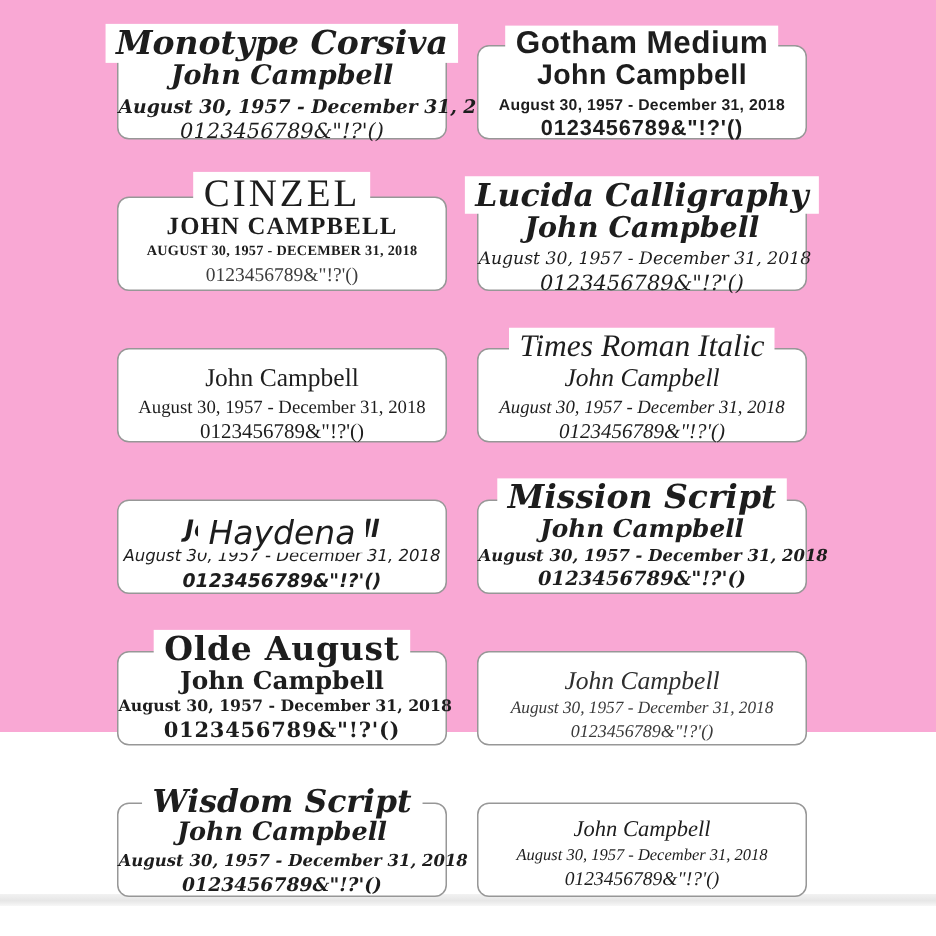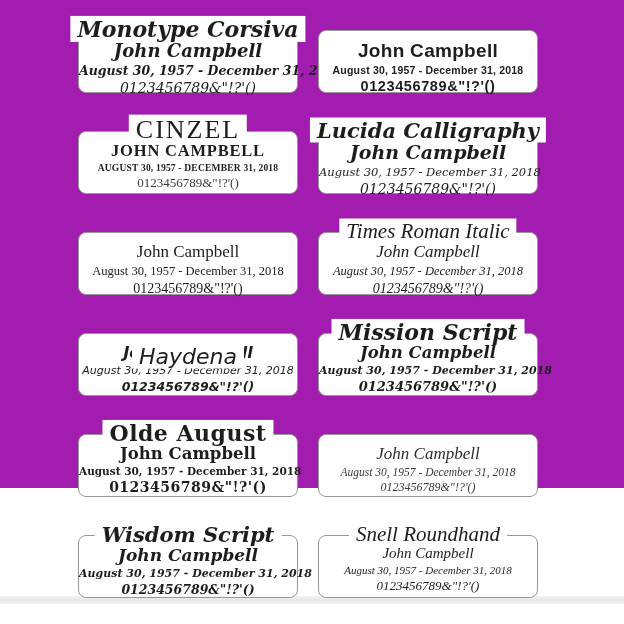--- a/index.html
+++ b/index.html
@@ -9,21 +9,21 @@
     width: 624px;
     height: 624px;
     overflow: hidden;
     font-family: "Liberation Serif", serif;
     color: #1d1d1d;
   }
   .page {
     position: relative;
     width: 624px;
     height: 488px;
-    background: #a21caf;
+    background: #f9a8d4;
   }
   .edge-shadow {
     position: absolute;
     left: 0;
     top: 596px;
     width: 624px;
     height: 8px;
     background: linear-gradient(#f2f2f2, #e6e6e6 55%, #f7f7f7);
     z-index: 0;
   }
@@ -148,20 +148,21 @@
     <div class="row">
       <div class="card s-corsiva">
         <div class="card-title">Monotype Corsiva</div>
         <div class="content">
           <div class="line name">John Campbell</div>
           <div class="line dates">August 30, 1957 - December 31, 2018</div>
           <div class="line chars">0123456789&amp;"!?'()</div>
         </div>
       </div>
       <div class="card s-gotham">
+        <div class="card-title">Gotham Medium</div>
         <div class="content">
           <div class="line name">John Campbell</div>
           <div class="line dates">August 30, 1957 - December 31, 2018</div>
           <div class="line chars">0123456789&amp;"!?'()</div>
         </div>
       </div>
     </div>
 
     <div class="row">
       <div class="card s-cinzel">
@@ -240,21 +241,20 @@
     <div class="row">
       <div class="card s-wisdom">
         <div class="card-title">Wisdom Script</div>
         <div class="content">
           <div class="line name">John Campbell</div>
           <div class="line dates">August 30, 1957 - December 31, 2018</div>
           <div class="line chars">0123456789&amp;"!?'()</div>
         </div>
       </div>
       <div class="card s-snell">
-        <div class="card-title">Snell Roundhand</div>
         <div class="content">
           <div class="line name">John Campbell</div>
           <div class="line dates">August 30, 1957 - December 31, 2018</div>
           <div class="line chars">0123456789&amp;"!?'()</div>
         </div>
       </div>
     </div>
 
   </div>
 

